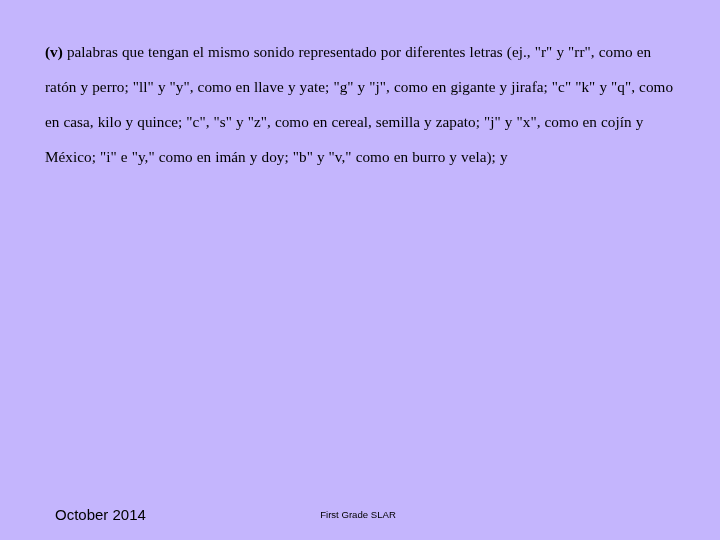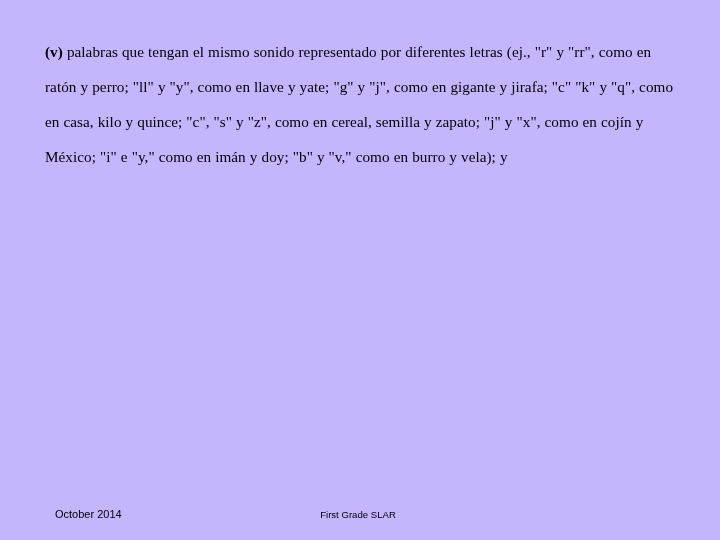--- a/index.html
+++ b/index.html
@@ -44,21 +44,21 @@
     left: 0;
     top: 508px;
     width: 720px;
     height: 16px;
   }
   .footer-date {
     position: absolute;
     left: 55px;
     top: 0;
     font-family: "Liberation Sans", "DejaVu Sans", sans-serif;
-    font-size: 11px;
+    font-size: 15px;
     line-height: 13px;
     color: #000000;
     white-space: nowrap;
   }
   .footer-center {
     position: absolute;
     left: 0;
     top: 0;
     width: 720px;
     text-align: center;

